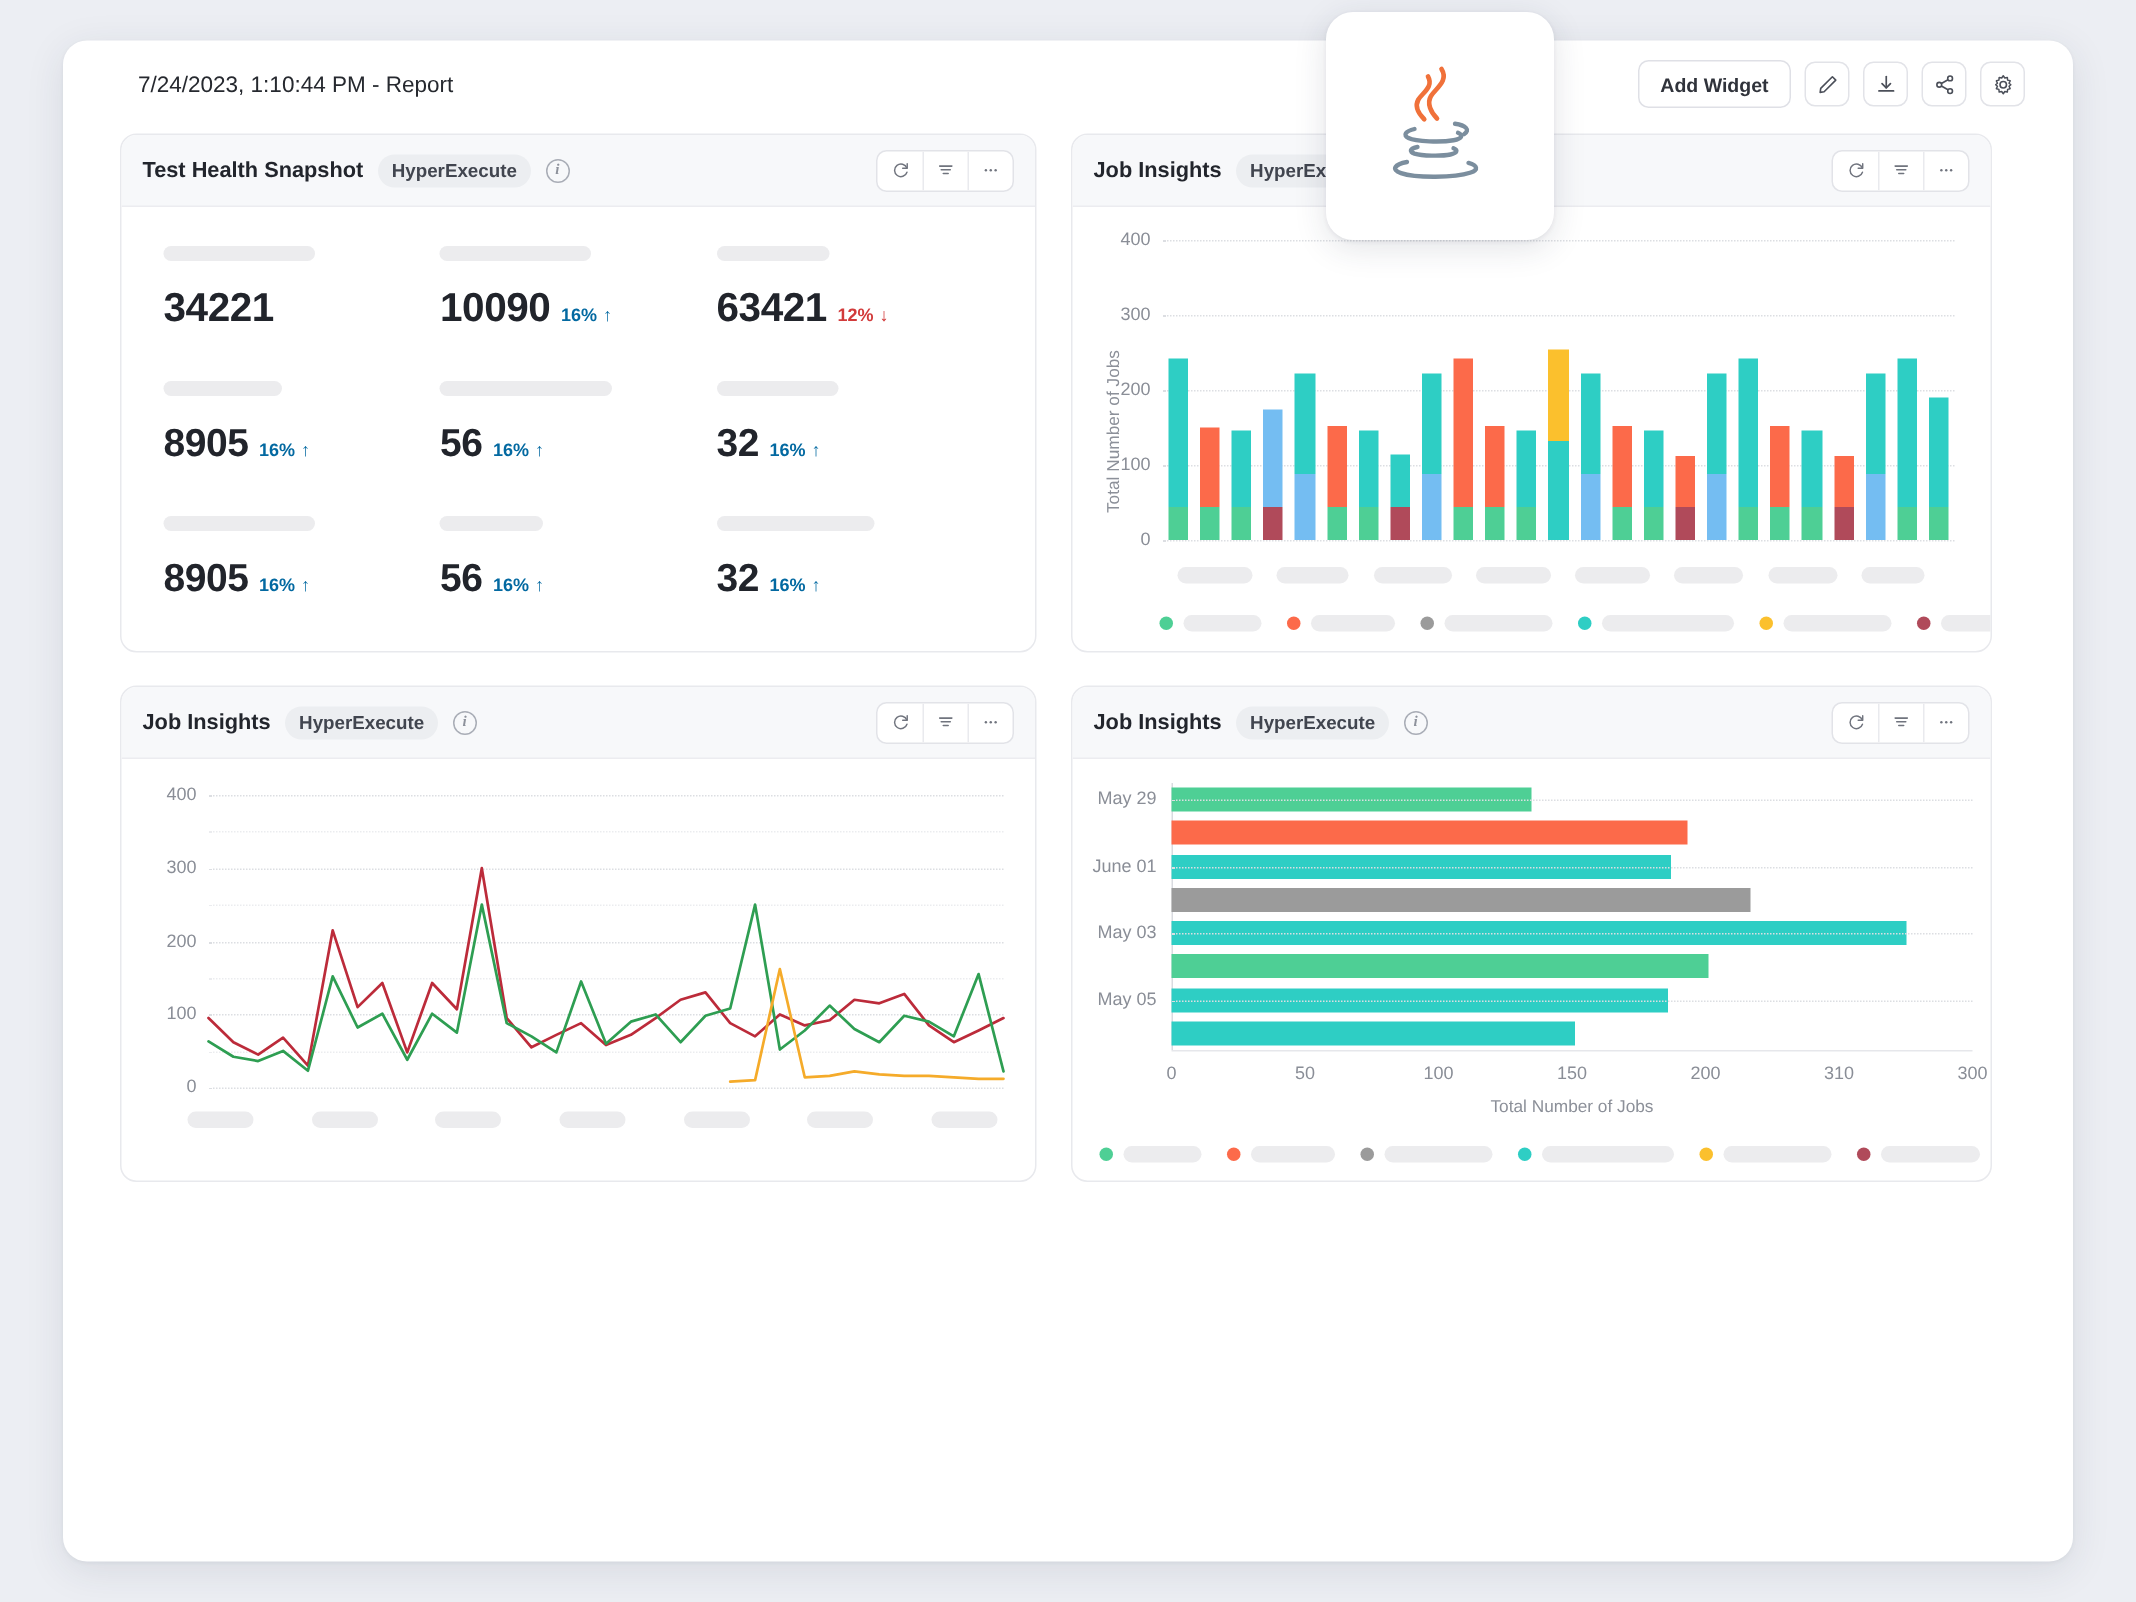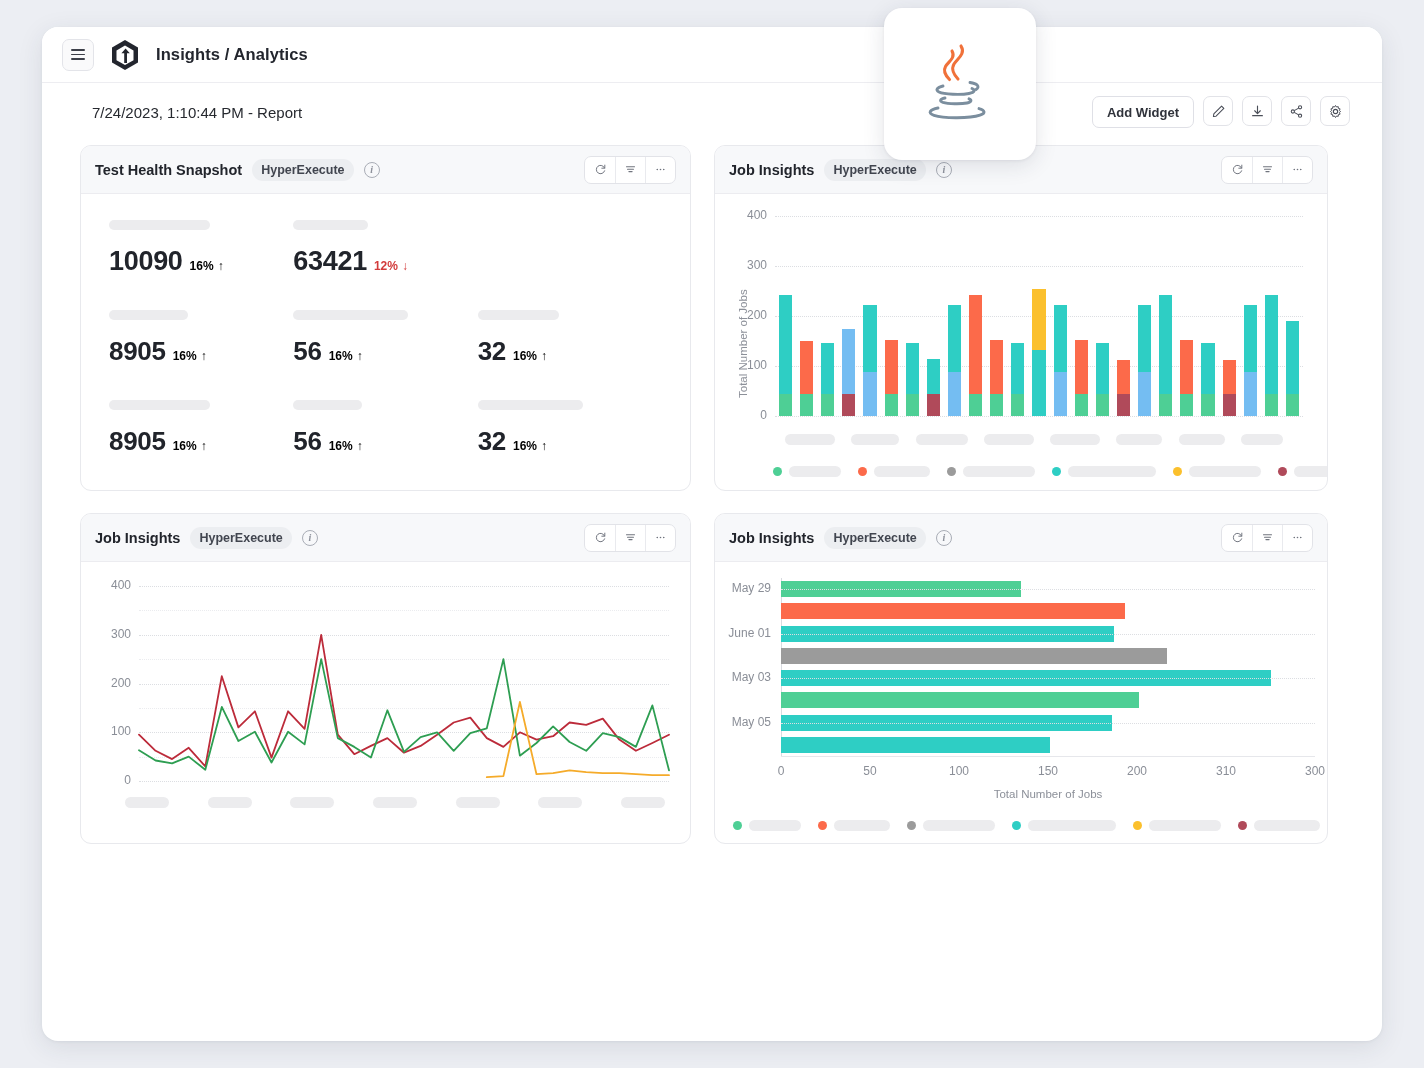--- a/index.html
+++ b/index.html
@@ -55,21 +55,21 @@
     display: flex; align-items: center; justify-content: center;
     background: #fff; margin-left: 4px; cursor: pointer;
   }
 
   
   .reportbar {
     height: 58px; display: flex; align-items: center; justify-content: space-between;
     padding: 0 32px 0 50px;
   }
   .report-title { font-size: 15px; font-weight: 400; color: #26292f; }
-  .tools { display: flex; align-items: flex-start; gap: 9px; margin-left: 28px; }
+  .tools { display: flex; align-items: center; gap: 9px; margin-left: 28px; }
   .btn-add {
     height: 32px; padding: 0 14px; border: 1px solid #dfe0e6; border-radius: 7px;
     background: #fff; font-size: 13px; font-weight: 700; color: #30333b; cursor: pointer;
     font-family: "Liberation Sans", sans-serif;
   }
   .icon-btn {
     width: 30px; height: 30px; border: 1px solid #e2e3e8; border-radius: 7px;
     background: #fff; display: flex; align-items: center; justify-content: center; cursor: pointer;
   }
 
@@ -104,21 +104,21 @@
 
   
   .stats { padding: 26px 0 26px 0; }
   .stat-row { display: grid; grid-template-columns: repeat(3, 1fr); padding: 0 28px; }
   .stat-row + .stat-row { margin-top: 33px; }
   .skel { height: 10px; border-radius: 6px; background: #ececee; }
   .stat-val { display: flex; align-items: baseline; gap: 7px; margin-top: 16px; }
   .stat-num { font-size: 27px; font-weight: 700; color: #21242b; letter-spacing: -.3px; }
   .stat-num.small { font-size: 26px; }
   .delta { font-size: 12px; font-weight: 600; display: flex; align-items: baseline; gap: 4px; }
-  .delta.up { color: #000000; justify-content: flex-end; }
+  .delta.up { color: #0369a1; justify-content: flex-end; }
   .delta.down { color: #d23b3b; }
   .delta .arr { font-size: 12px; }
 
   
   .chart-body { position: relative; }
   .axis-label-y {
     position: absolute; font-size: 11.5px; color: #8c9099;
     transform: rotate(-90deg); transform-origin: left top; white-space: nowrap;
   }
   .tick { position: absolute; font-size: 12px; color: #8a8e97; text-align: right; }
@@ -144,33 +144,20 @@
     box-shadow: 0 5px 22px rgba(40,48,70,.13), 0 1px 3px rgba(40,48,70,.07);
     display: flex; align-items: center; justify-content: center;
   }
 </style>
 </head>
 <body>
 
 <div class="page">
   <div class="window">
 
-    <div class="topbar">
-      <div class="hamburger">
-        <span></span>
-          <span></span>
-          <span></span>
-      </div>
-      <svg class="brand-logo" viewBox="0 0 34 34">
-        <path d="M17 2 L30 9.5 L30 24.5 L17 32 L4 24.5 L4 9.5 Z" fill="#23262e"></path>
-        <path d="M17 7.5 L25.5 12.4 L25.5 22.2 L17 27.1 L8.5 22.2 L8.5 12.4 Z" fill="#fff"></path>
-        <path d="M16.2 25 L16.2 15.2 L13.4 15.2 L17.6 10.4 L21.8 15.2 L19 15.2 L19 25 Z" fill="#23262e"></path>
-      </svg>
-      <div class="app-title">Insights / Analytics</div>
-    </div>
 
 
     <div class="reportbar">
       <div class="report-title">7/24/2023, 1:10:44 PM - Report</div>
       <div class="tools">
         <button class="btn-add">Add Widget</button>
         <div class="icon-btn">
           <svg width="15" height="15" viewBox="0 0 16 16">
             <path d="M11.3 2.3 L13.7 4.7 L5.4 13 L2.6 13.4 L3 10.6 Z" fill="none" stroke="#4b4f59" stroke-width="1.15" stroke-linejoin="round"></path>
           </svg>
@@ -227,20 +214,26 @@
                   <circle cx="8" cy="8" r="1" fill="#70747e"></circle>
                   <circle cx="12" cy="8" r="1" fill="#70747e"></circle>
               </svg>
             </div>
           </div>
         </div>
 
         <div class="stats">
 
           <div class="stat-row">
+            <div>
+              <div class="skel" style="width:101px"></div>
+              <div class="stat-val">
+                <span class="stat-num">34221</span>
+              </div>
+            </div>
             <div>
               <div class="skel" style="width:101px"></div>
               <div class="stat-val">
                 <span class="stat-num">10090</span>
                 <span class="delta up">
                   <span>16%</span>
                     <span class="arr">↑</span>
                 </span>
               </div>
             </div>

